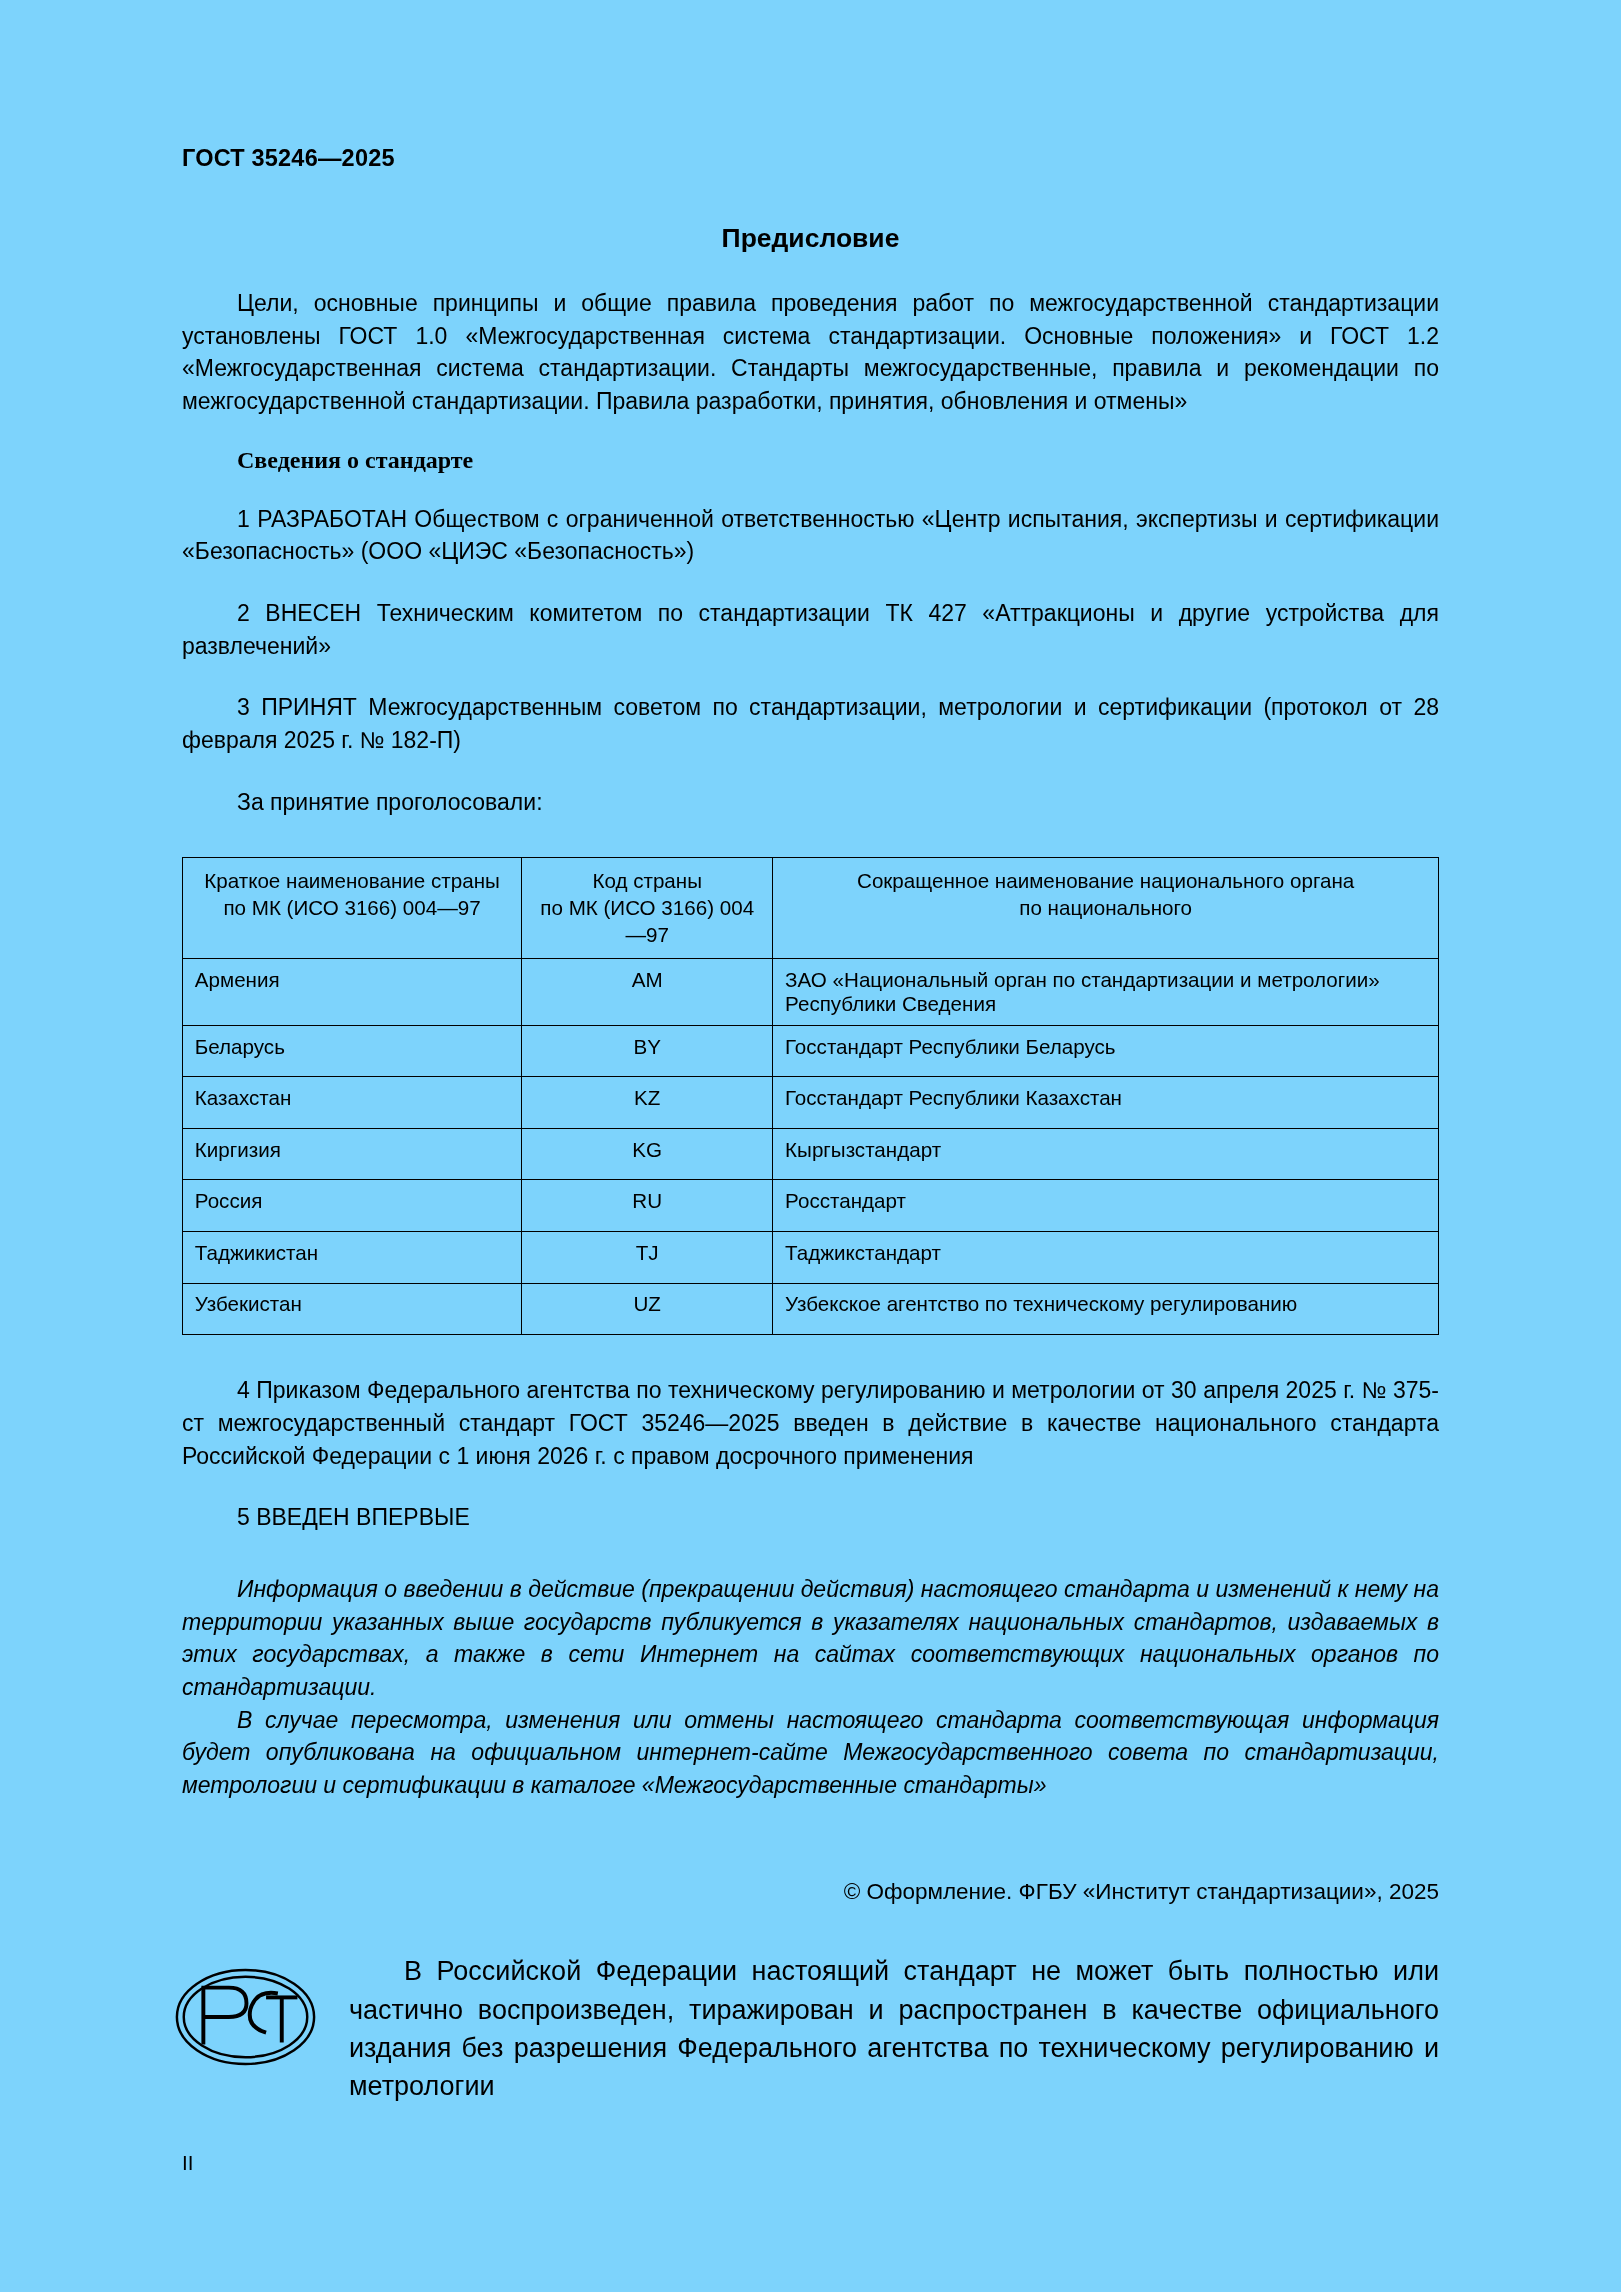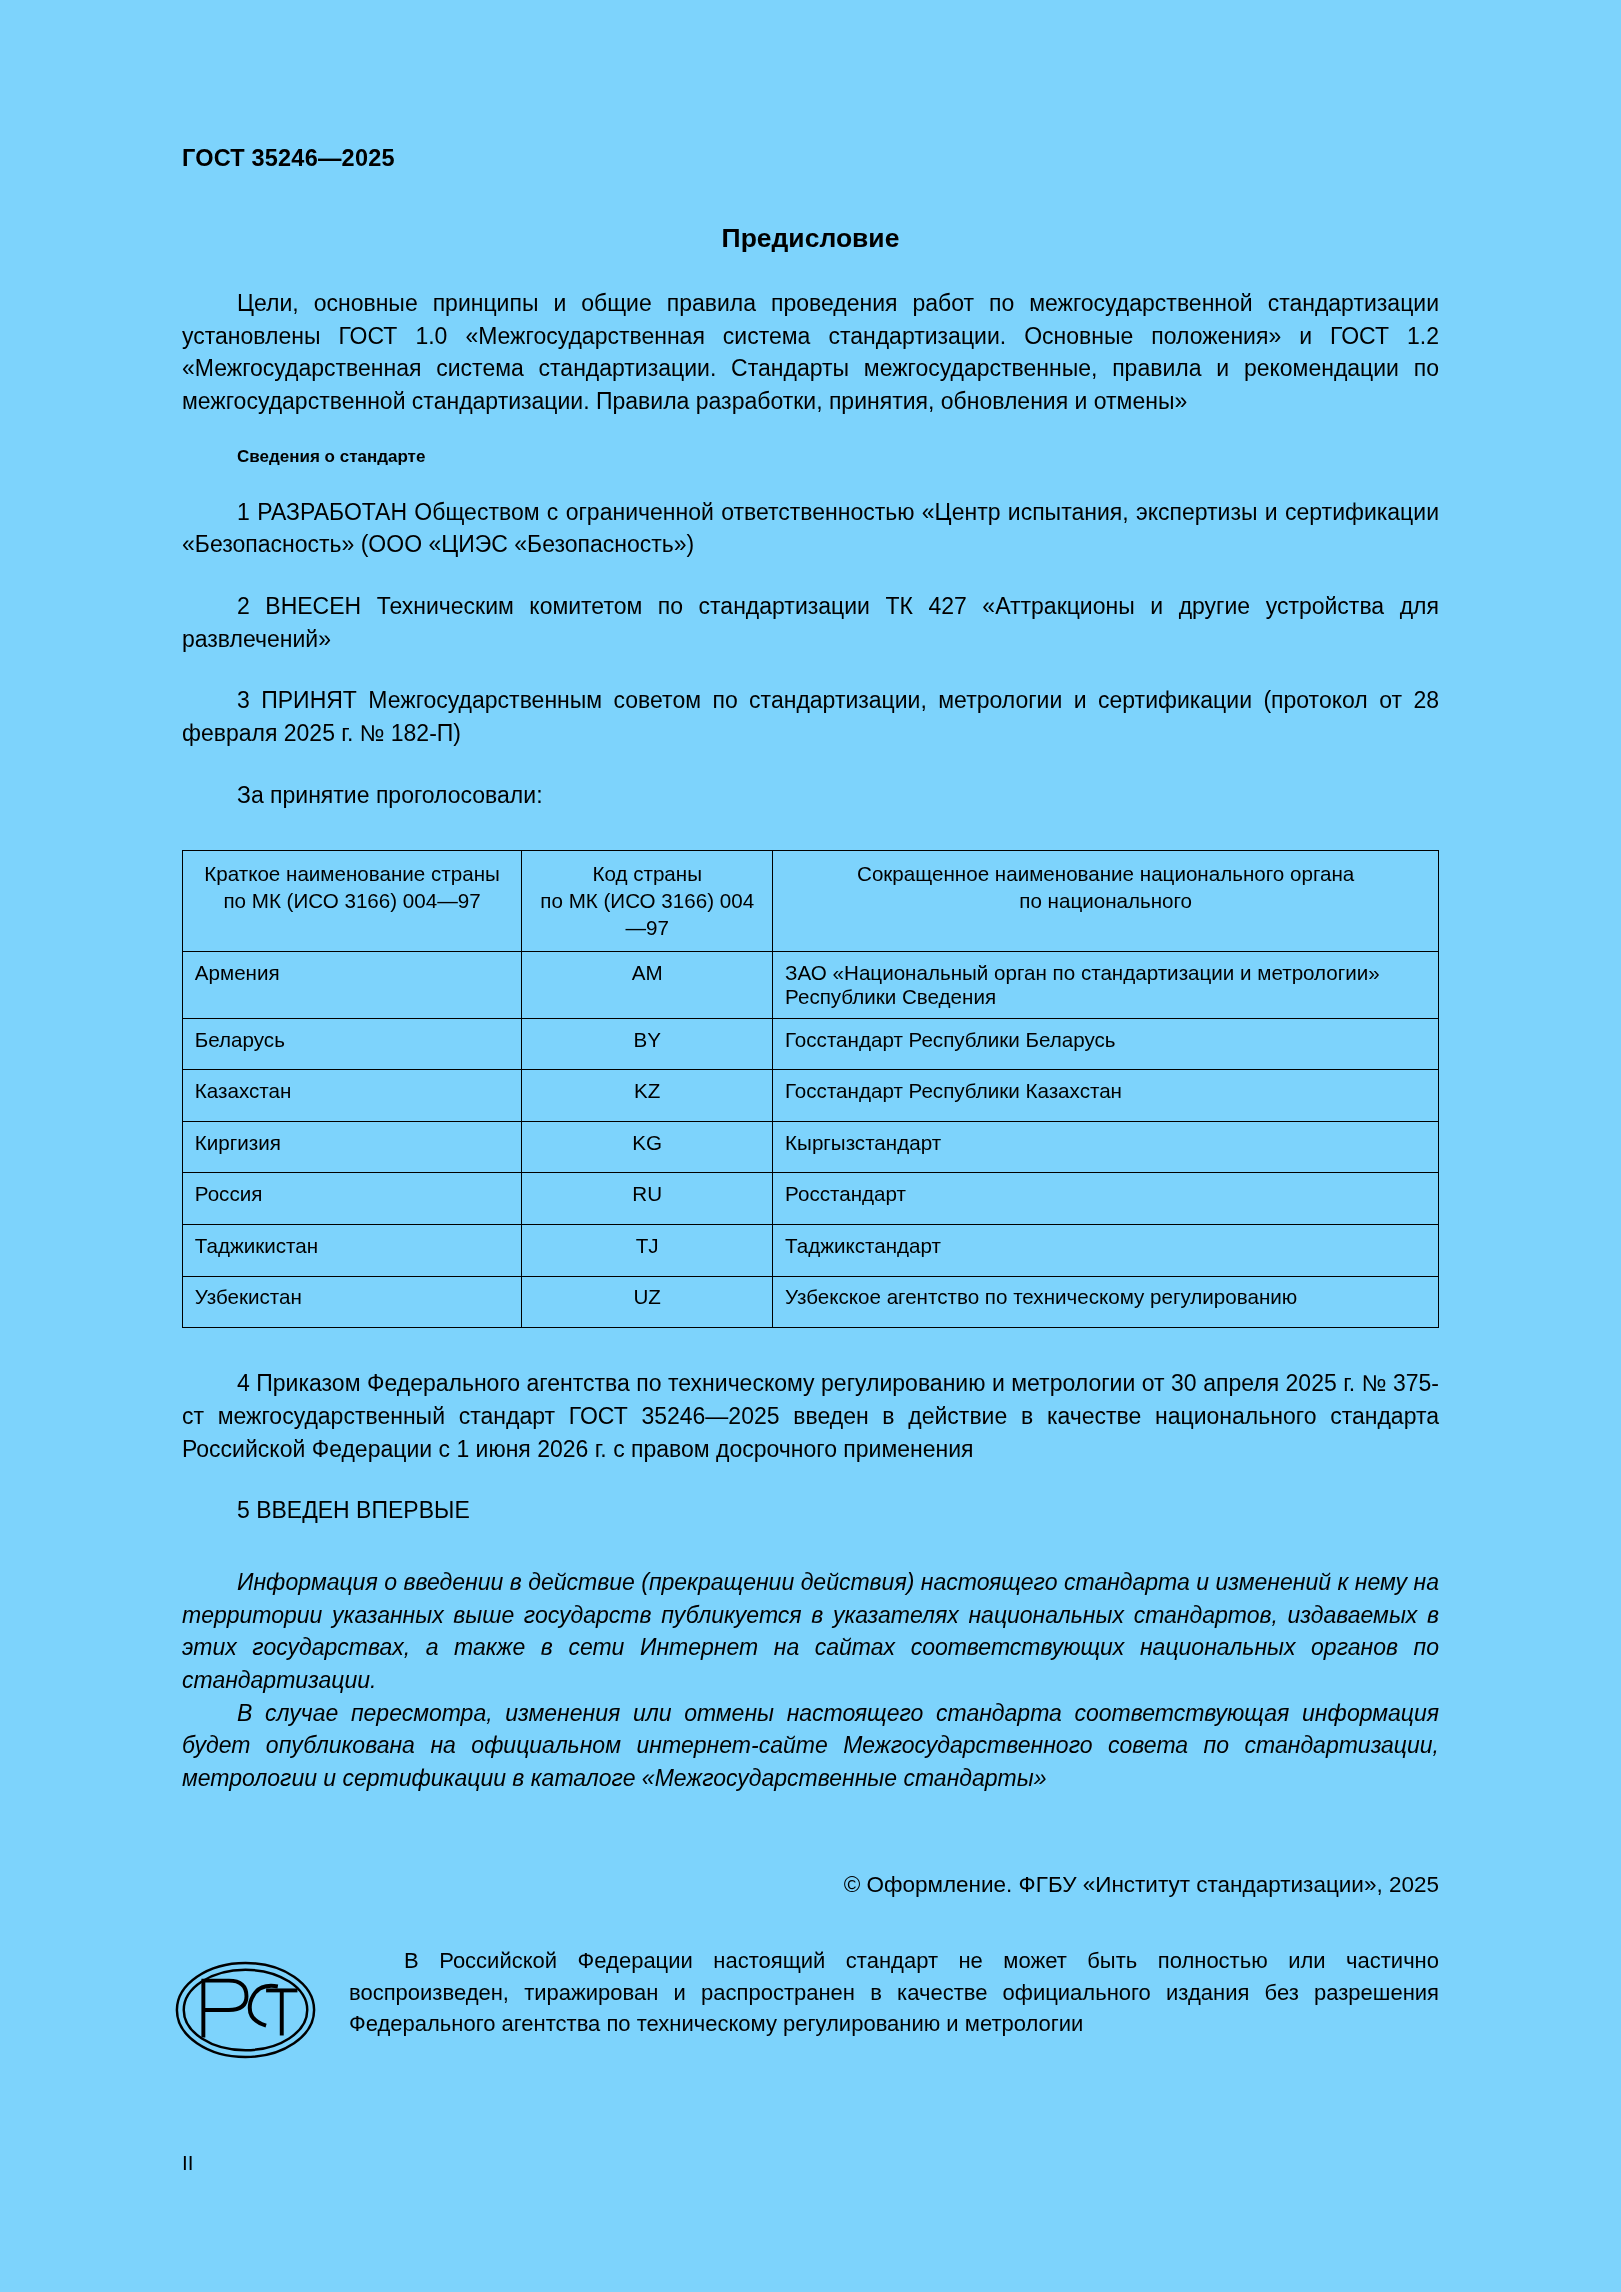--- a/index.html
+++ b/index.html
@@ -42,24 +42,25 @@
     font-size: 23px;
     line-height: 1.42;
     text-align: justify;
     margin: 0 0 0 0;
     text-indent: 55px;
     hyphens: none;
   }
   .gap-md { height: 29px; }
   .gap-lg { height: 39px; }
   .subhead {
-    font-size: 17px;
+    font-size: 24px;
     font-weight: bold;
     text-indent: 55px;
     margin: 0;
+    font-family: Liberation Serif, serif;
   }
   .italic {
     font-style: italic;
   }
   table.countries {
     border-collapse: collapse;
     width: 100%;
     margin: 0;
     font-size: 20.6px;
     border-radius: 29px;
@@ -97,21 +98,21 @@
   }
   .emblem {
     position: absolute;
     left: -9.8px;
     top: 5.9px;
     width: 147px;
     height: 118px;
   }
   .footer-text {
     margin-left: 167px;
-    font-size: 22px;
+    font-size: 27px;
     line-height: 1.42;
     text-align: justify;
     text-indent: 55px;
   }
   .page-number {
     position: absolute;
     left: 182px;
     bottom: 118px;
     font-size: 20.6px;
   }

